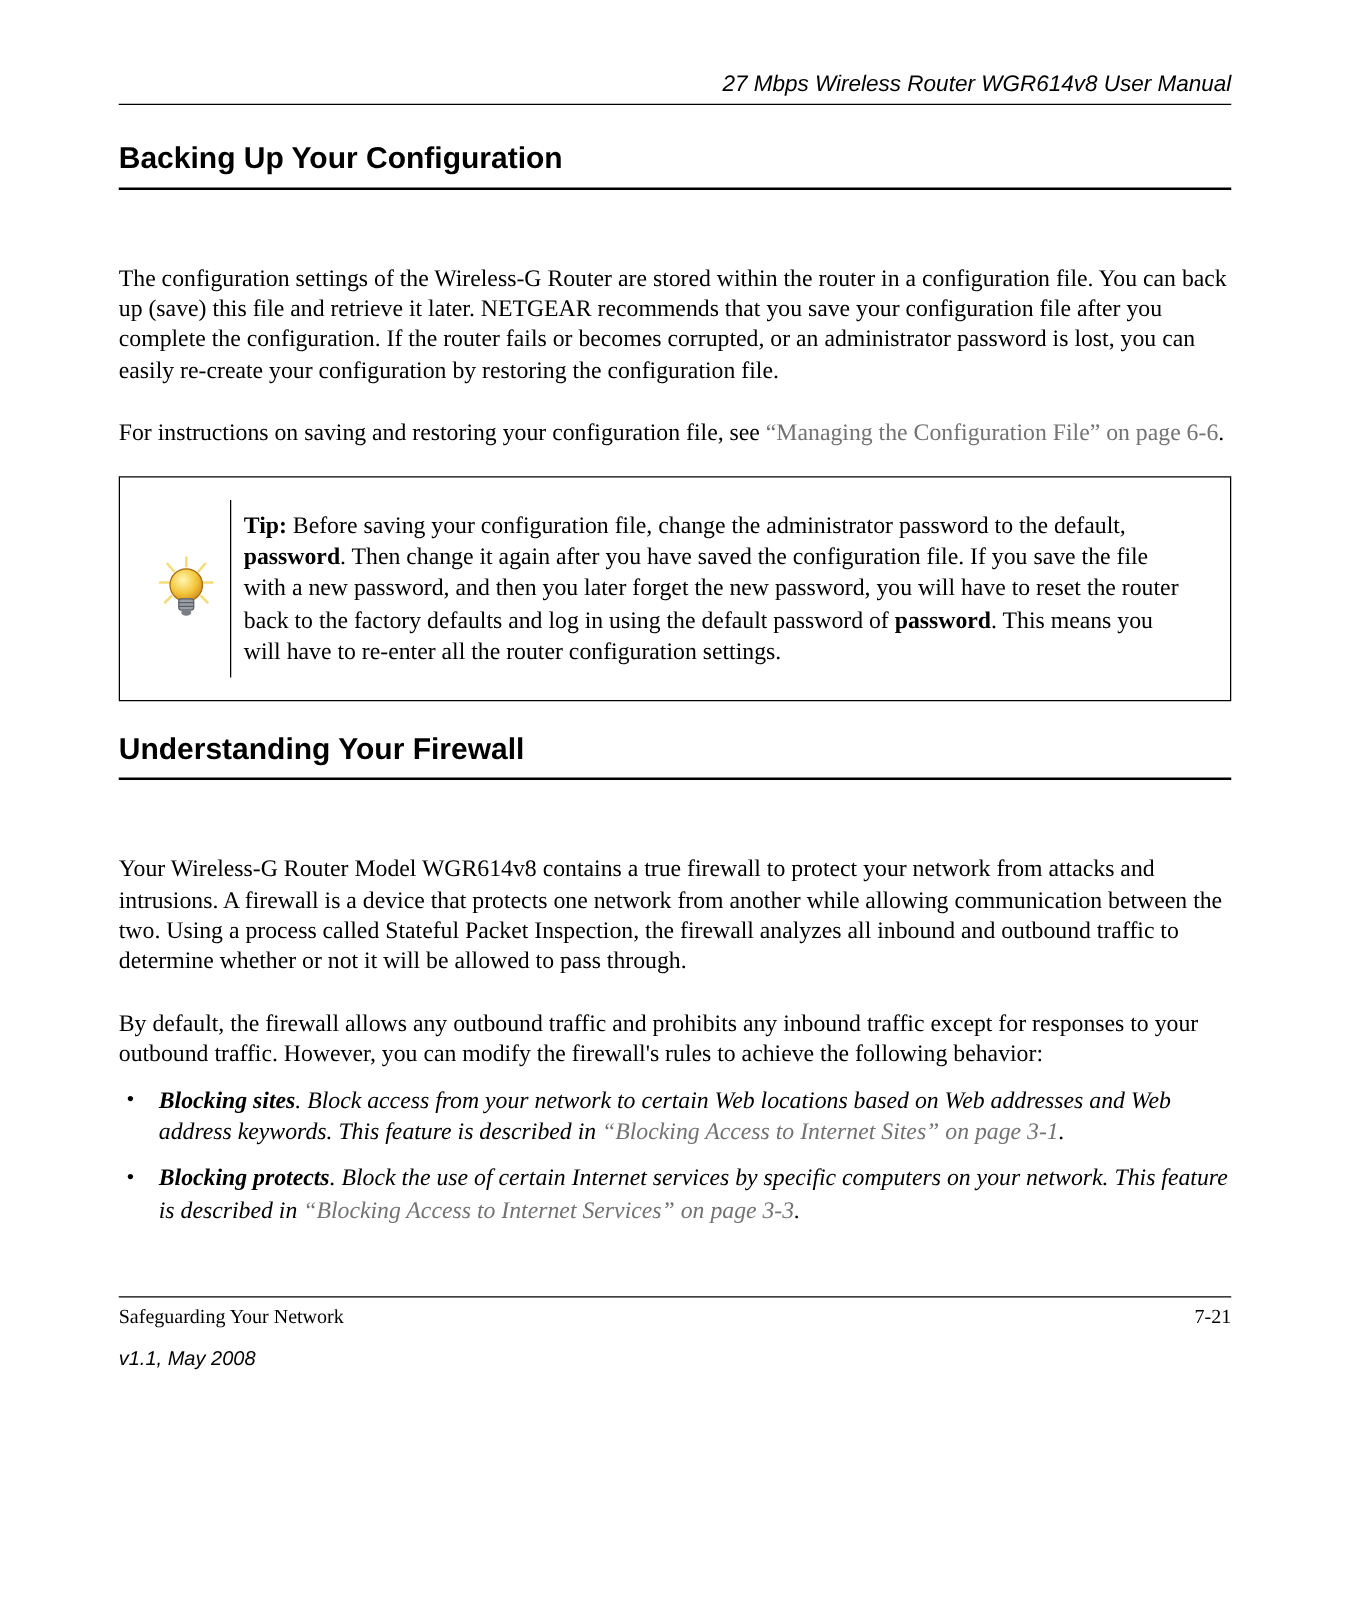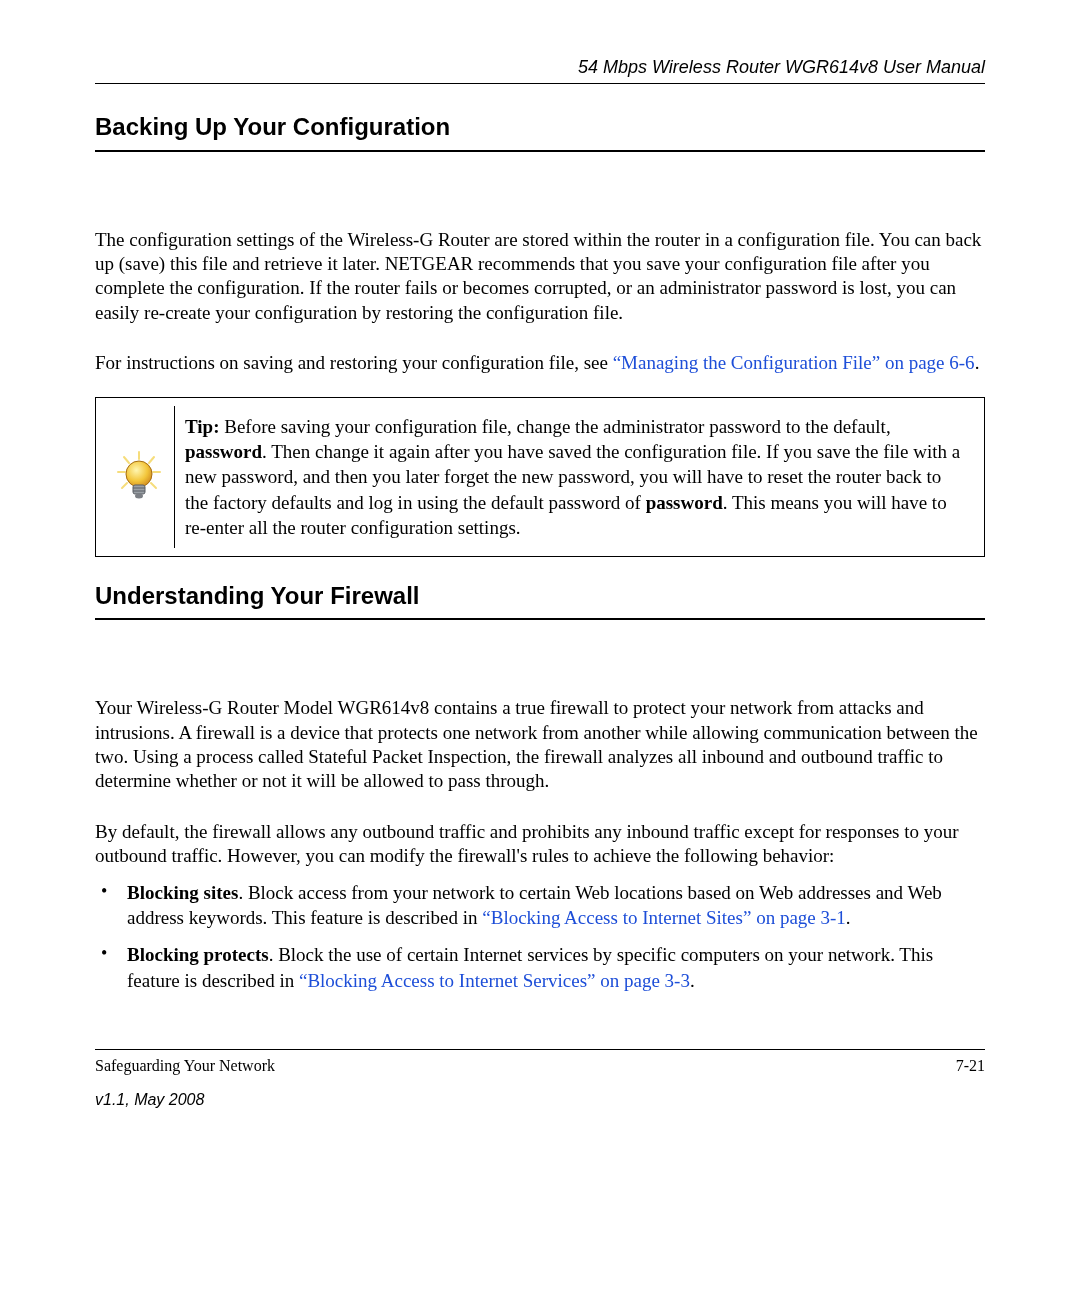--- a/index.html
+++ b/index.html
@@ -19,41 +19,41 @@
     margin-bottom: 28px;
     text-align: right;
     font-style: italic;
     font-family: Arial, Helvetica, sans-serif;
     font-size: 18px;
   }
   h2 {
     font-family: Arial, Helvetica, sans-serif;
     font-weight: bold;
     font-size: 24px;
-    margin: 28px 0 22px 0;
+    margin: 28px 0 6px 0;
     border-bottom: 2px solid #000;
     padding-bottom: 7px;
   }
   h2.mt {
     margin-top: 24px;
   }
   p {
     margin: 26px 0 0 0;
   }
   .spacer28 { height: 28px; }
   .link {
-    color: #1d4ed8;
+    color: #737373;
     text-align: center;
   }
   .tip-box {
     border: 1.5px solid #000;
     margin-top: 22px;
     display: flex;
     align-items: flex-start;
-    padding: 8px;
+    padding: 18px;
   }
   .tip-icon-cell {
     border-right: 1.5px solid #000;
     width: 62px;
     min-width: 62px;
     display: flex;
     align-items: center;
     justify-content: center;
     padding: 6px 4px;
     align-self: stretch;
@@ -61,20 +61,21 @@
   .tip-text-cell {
     padding: 8px 10px 8px 10px;
     font-size: 19px;
     line-height: 1.32;
   }
   .tip-text-cell b { font-weight: bold; }
   ul.features {
     list-style: none;
     padding: 0;
     margin: 12px 0 0 0;
+    font-style: italic;
   }
   ul.features li {
     position: relative;
     padding-left: 32px;
     margin-top: 12px;
     line-height: 1.32;
   }
   ul.features li::before {
     content: "•";
     position: absolute;
@@ -97,21 +98,21 @@
     font-style: italic;
     font-size: 16px;
     margin-top: 14px;
   }
   .bulb-svg { width: 50px; height: 54px; }
 </style>
 </head>
 <body>
 
 <div class="header-bar">
-  <span>54 Mbps Wireless Router WGR614v8 User Manual</span>
+  <span>27 Mbps Wireless Router WGR614v8 User Manual</span>
 </div>
 
 <h2>Backing Up Your Configuration</h2>
 <div class="spacer28"></div>
 
 <p>The configuration settings of the Wireless-G Router are stored within the router in a configuration file. You can back up (save) this file and retrieve it later. NETGEAR recommends that you save your configuration file after you complete the configuration. If the router fails or becomes corrupted, or an administrator password is lost, you can easily re-create your configuration by restoring the configuration file.</p>
 
 <p>
   <span>For instructions on saving and restoring your configuration file, see </span><span class="link">“Managing the Configuration File” on page 6-6</span><span>.</span>
 </p>

